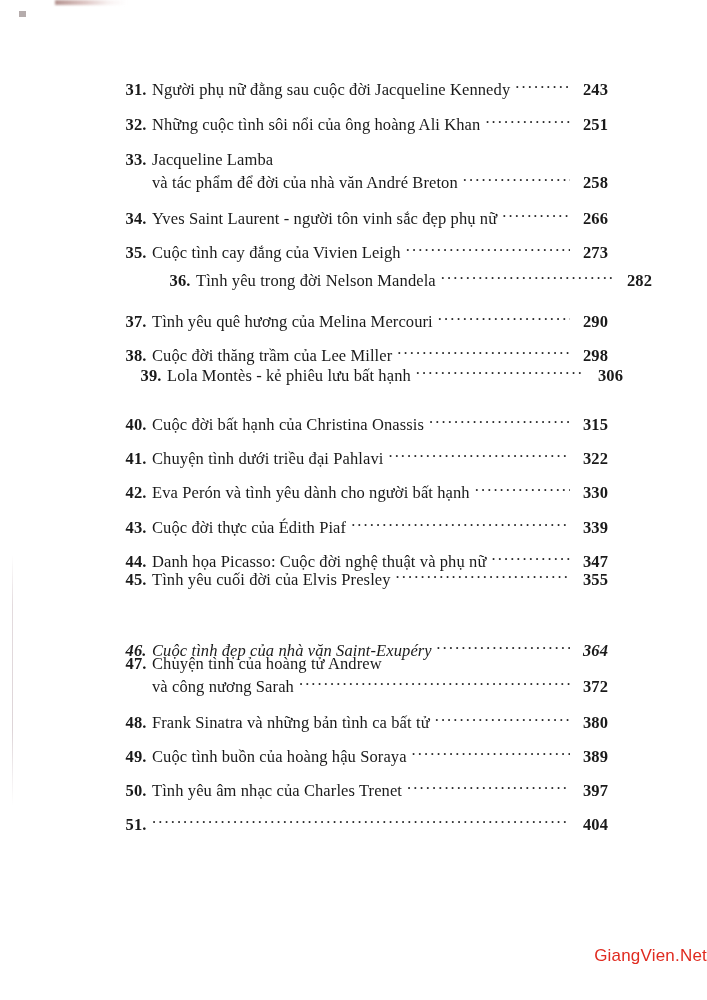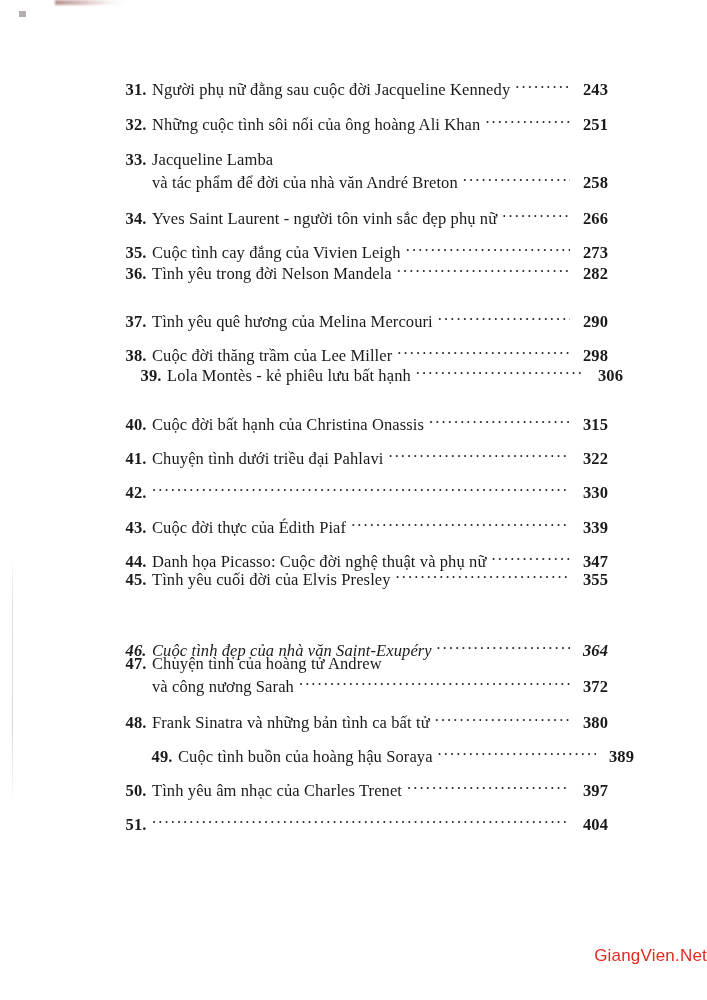--- a/index.html
+++ b/index.html
@@ -178,21 +178,21 @@
       </div>
     </div>
     <div class="toc-entry" style="top: 241px;">
       <div class="entry-line">
         <span class="entry-num">35.</span>
         <span class="entry-title">Cuộc tình cay đắng của Vivien Leigh</span>
         <span class="entry-leader"></span>
         <span class="entry-page">273</span>
       </div>
     </div>
-    <div class="toc-entry" style="top: 262px;">
+    <div class="toc-entry" style="top: 269px; margin-left: 44px;">
       <div class="entry-line">
         <span class="entry-num">36.</span>
         <span class="entry-title">Tình yêu trong đời Nelson Mandela</span>
         <span class="entry-leader"></span>
         <span class="entry-page">282</span>
       </div>
     </div>
     <div class="toc-entry" style="top: 310px;">
       <div class="entry-line">
         <span class="entry-num">37.</span>
@@ -229,20 +229,21 @@
       <div class="entry-line">
         <span class="entry-num">41.</span>
         <span class="entry-title">Chuyện tình dưới triều đại Pahlavi</span>
         <span class="entry-leader"></span>
         <span class="entry-page">322</span>
       </div>
     </div>
     <div class="toc-entry" style="top: 481px;">
       <div class="entry-line">
         <span class="entry-num">42.</span>
+        <span class="entry-title">Eva Perón và tình yêu dành cho người bất hạnh</span>
         <span class="entry-leader"></span>
         <span class="entry-page">330</span>
       </div>
     </div>
     <div class="toc-entry" style="top: 516px;">
       <div class="entry-line">
         <span class="entry-num">43.</span>
         <span class="entry-title">Cuộc đời thực của Édith Piaf</span>
         <span class="entry-leader"></span>
         <span class="entry-page">339</span>
@@ -286,21 +287,21 @@
       </div>
     </div>
     <div class="toc-entry" style="top: 711px;">
       <div class="entry-line">
         <span class="entry-num">48.</span>
         <span class="entry-title">Frank Sinatra và những bản tình ca bất tử</span>
         <span class="entry-leader"></span>
         <span class="entry-page">380</span>
       </div>
     </div>
-    <div class="toc-entry" style="top: 745px; margin-left: 26px;">
+    <div class="toc-entry" style="top: 745px;">
       <div class="entry-line">
         <span class="entry-num">49.</span>
         <span class="entry-title">Cuộc tình buồn của hoàng hậu Soraya</span>
         <span class="entry-leader"></span>
         <span class="entry-page">389</span>
       </div>
     </div>
     <div class="toc-entry" style="top: 779px;">
       <div class="entry-line">
         <span class="entry-num">50.</span>

